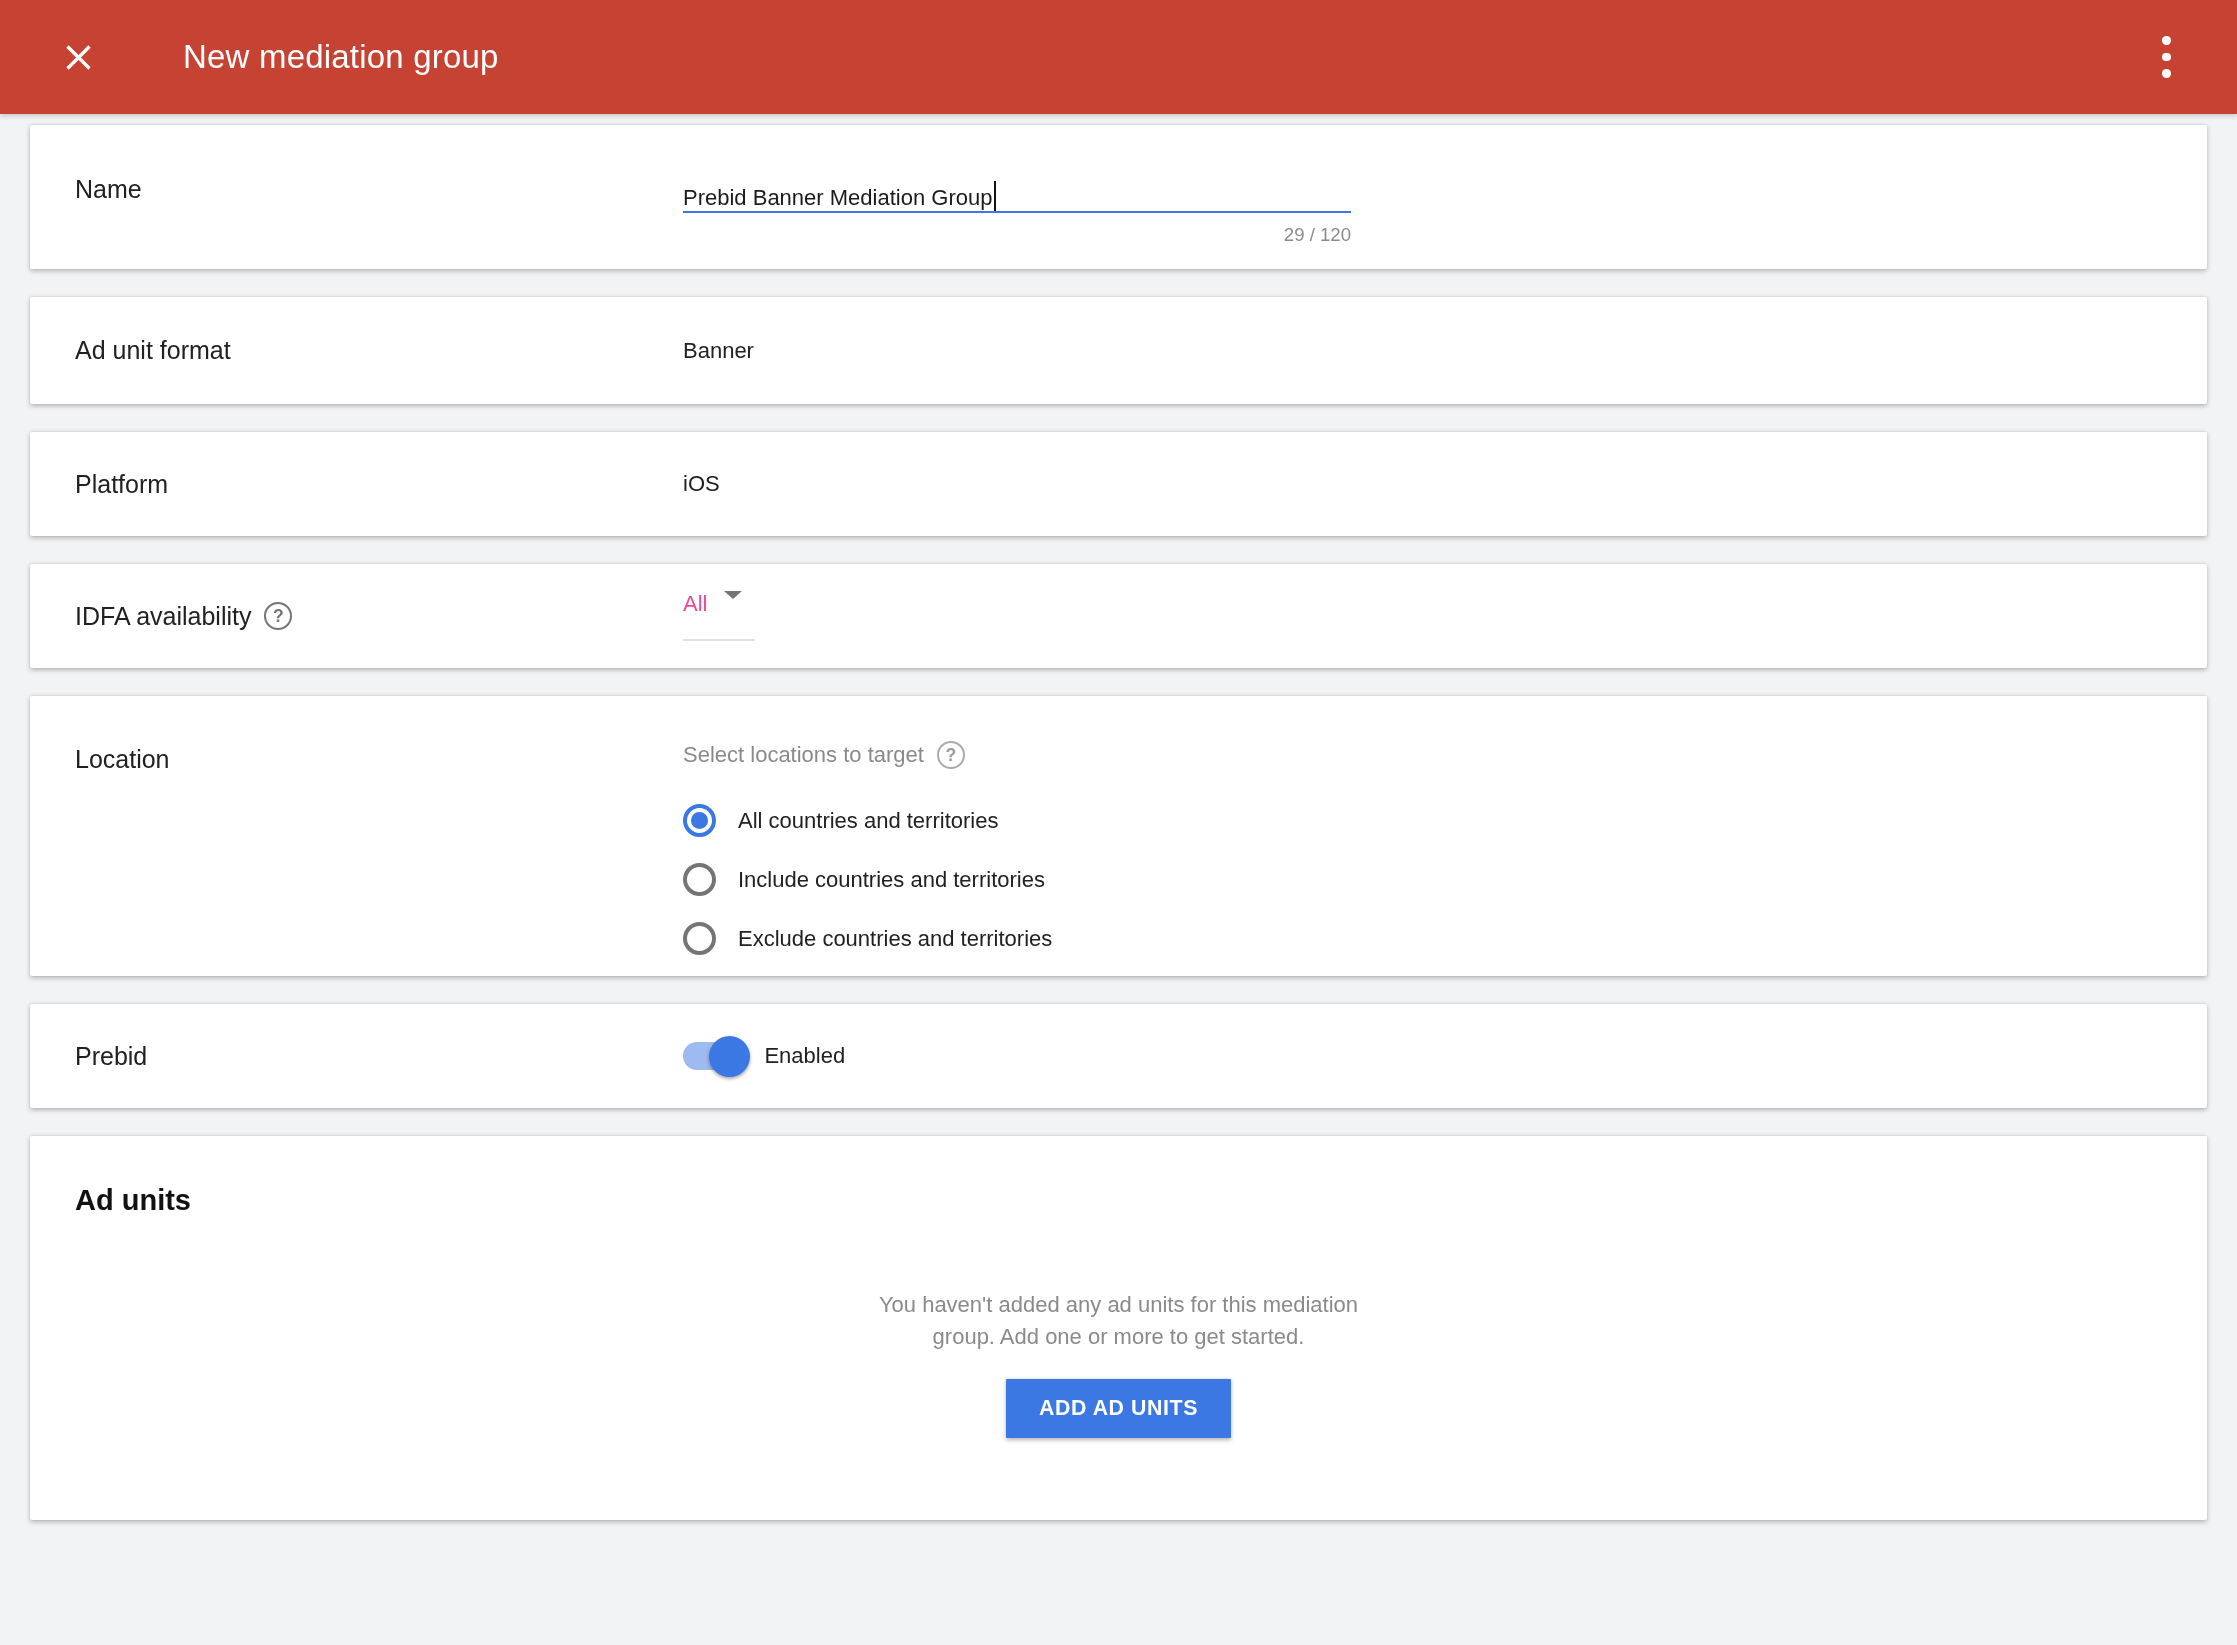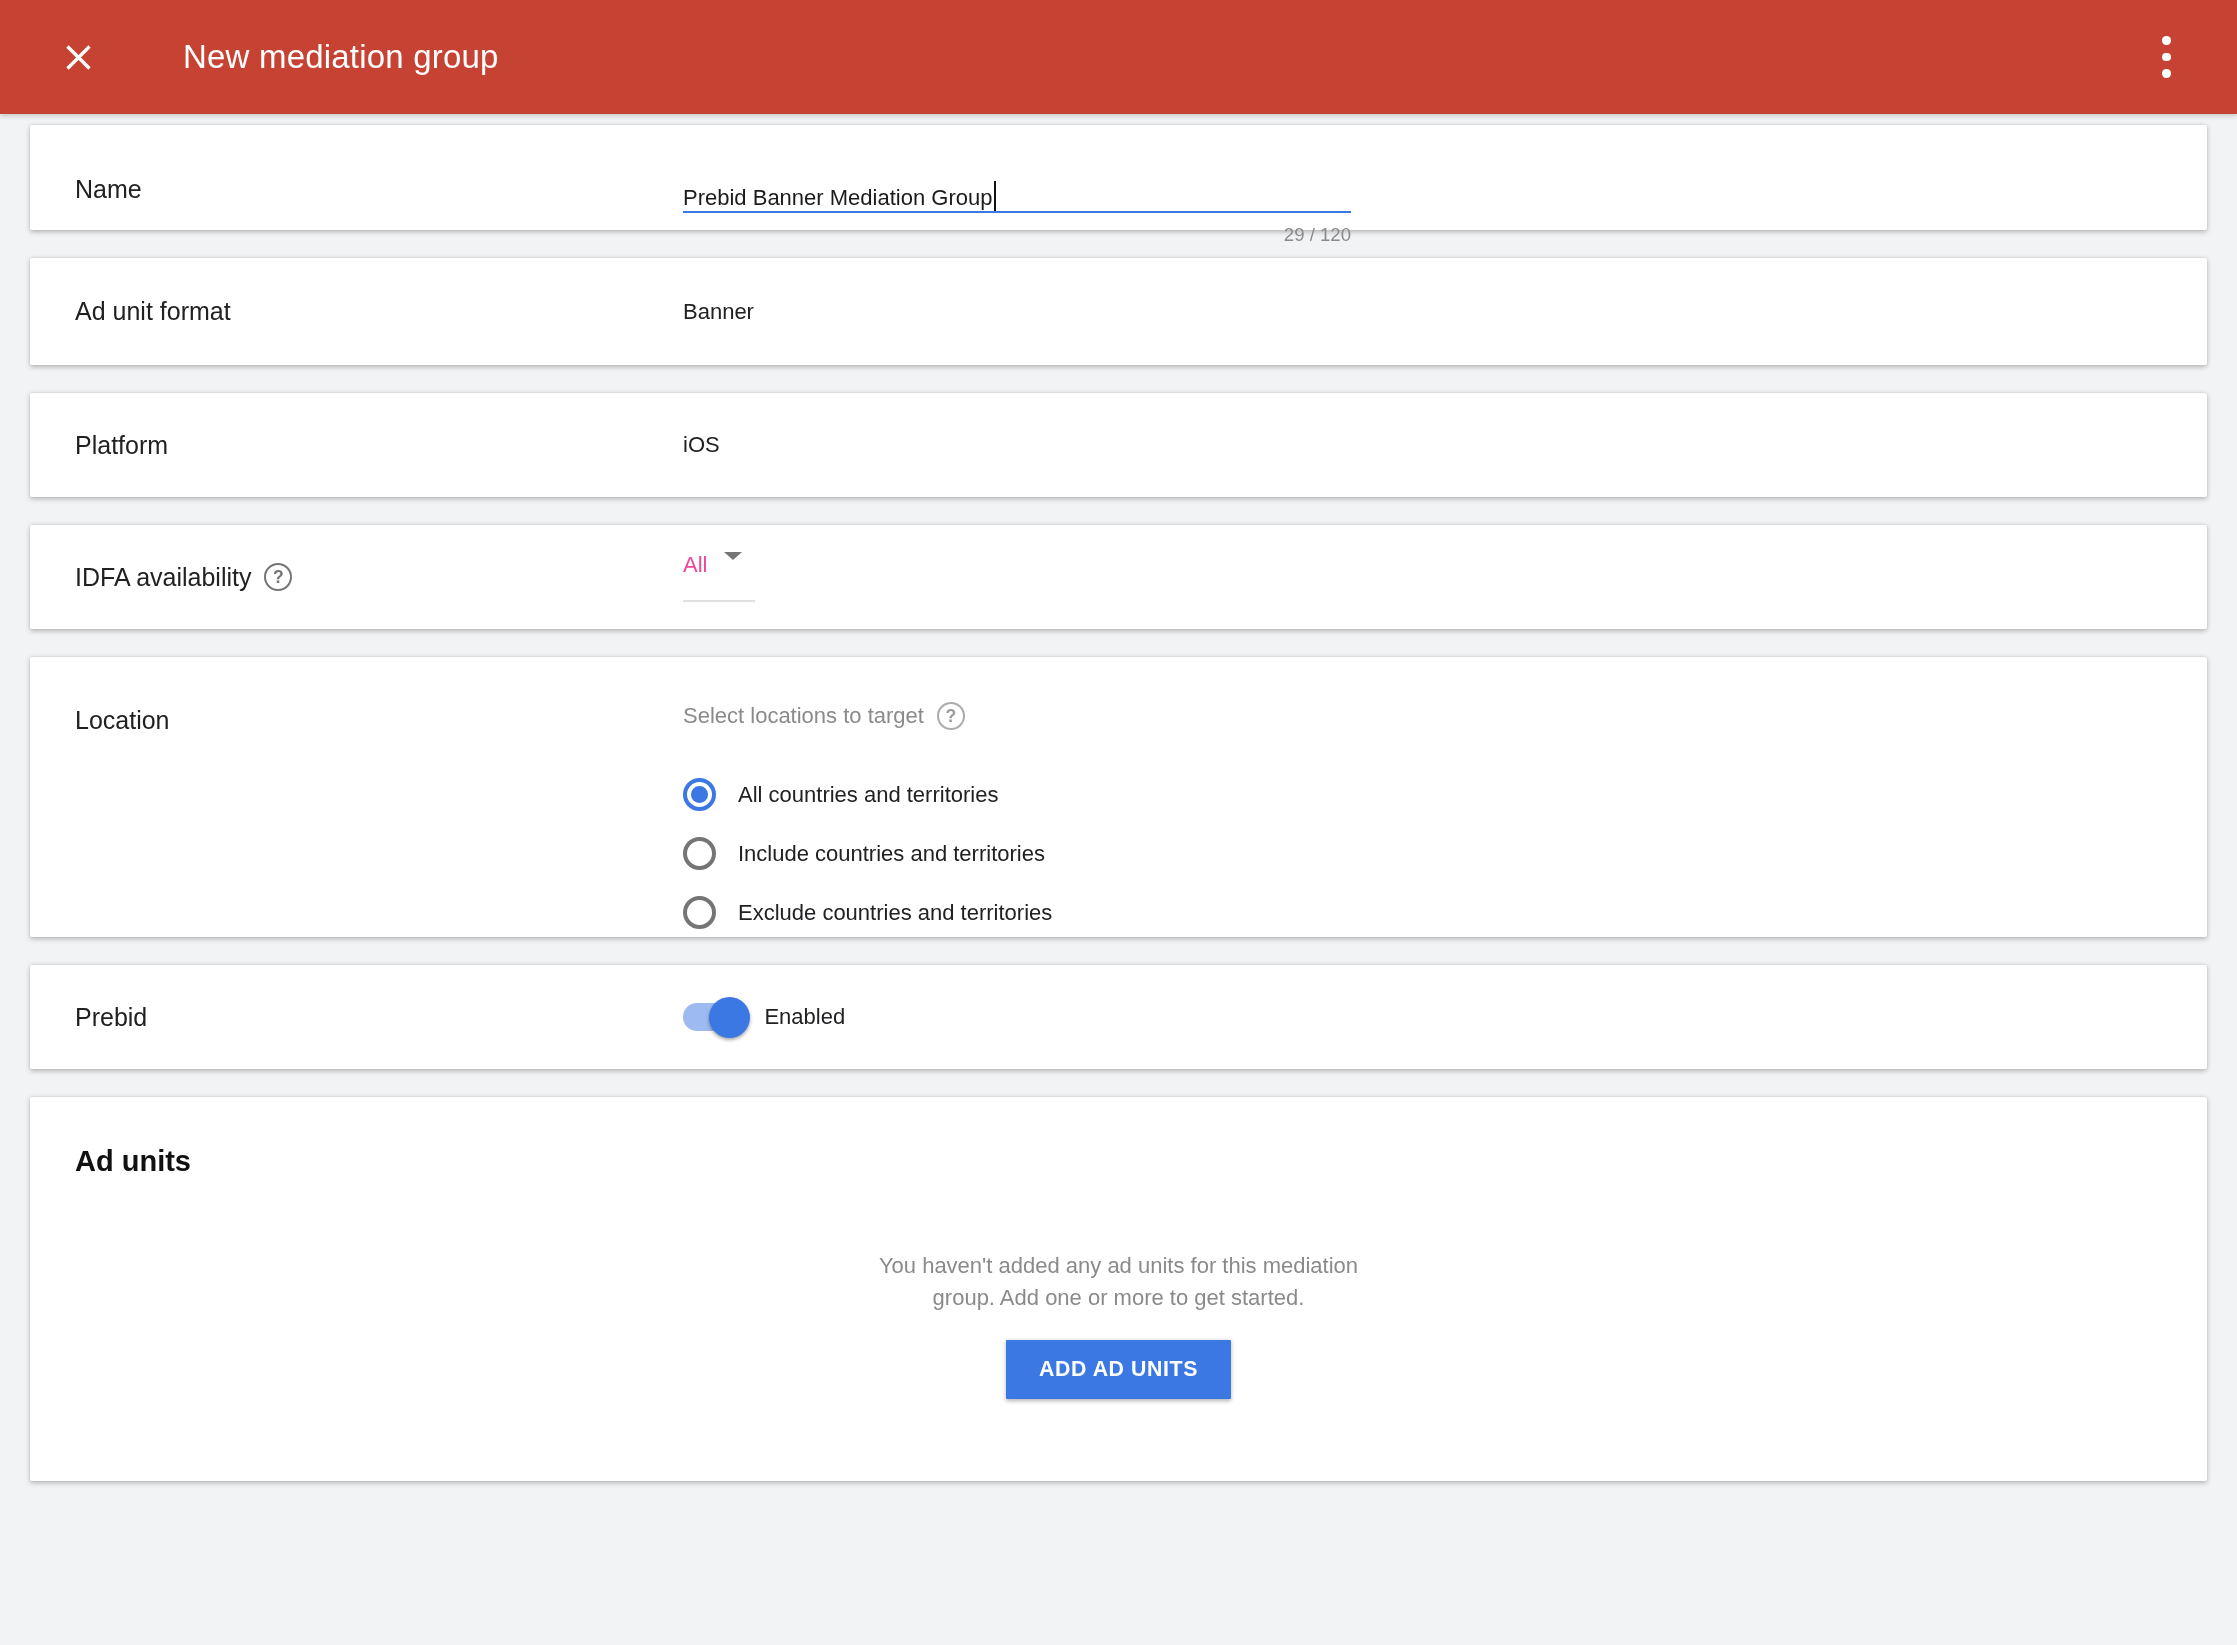--- a/index.html
+++ b/index.html
@@ -54,21 +54,21 @@
   }
   .row-card {
     display: grid;
     grid-template-columns: 608px 1fr;
     padding: 0 45px;
     align-items: center;
   }
   .field-label { font-size: 25px; color: #212121; display: flex; align-items: center; }
   .value-text { font-size: 22px; color: #212124; }
 
-  .h160 { height: 105px; align-items: start; }
+  .h160 { height: 144px; align-items: start; }
   .h115 { height: 107px; }
   .h112 { height: 104px; }
   .h302 { height: 280px; align-items: start; }
   .h414 { height: 384px; }
 
   
   .name-card { padding-top: 43px; }
   .name-card .field-label { margin-top: 7.4px; }
   .text-field { width: 668px; }
   .tf-line {
@@ -109,21 +109,21 @@
     margin-left: 13px;
     cursor: pointer;
     flex: none;
   }
   .help-icon.light { border-color: #ABABAB; color: #9A9A9A; }
 
   
   .loc-card { padding-top: 45px; }
   .loc-card .field-label { margin-top: 3.7px; }
   .prompt { display: flex; align-items: center; font-size: 22px; color: #8A8A8A; }
-  .radio-list { margin-top: 48px; display: flex; flex-direction: column; gap: 26px; }
+  .radio-list { margin-top: 35px; display: flex; flex-direction: column; gap: 26px; }
   .radio-row { display: flex; align-items: center; gap: 22px; cursor: pointer; }
   .radio {
     width: 33px; height: 33px; flex: none;
     border-radius: 50%;
     border: 4.6px solid #757575;
     display: flex; align-items: center; justify-content: center;
     background: #fff;
   }
   .radio.selected { border-color: #3B78E4; }
   .radio.selected::after {

